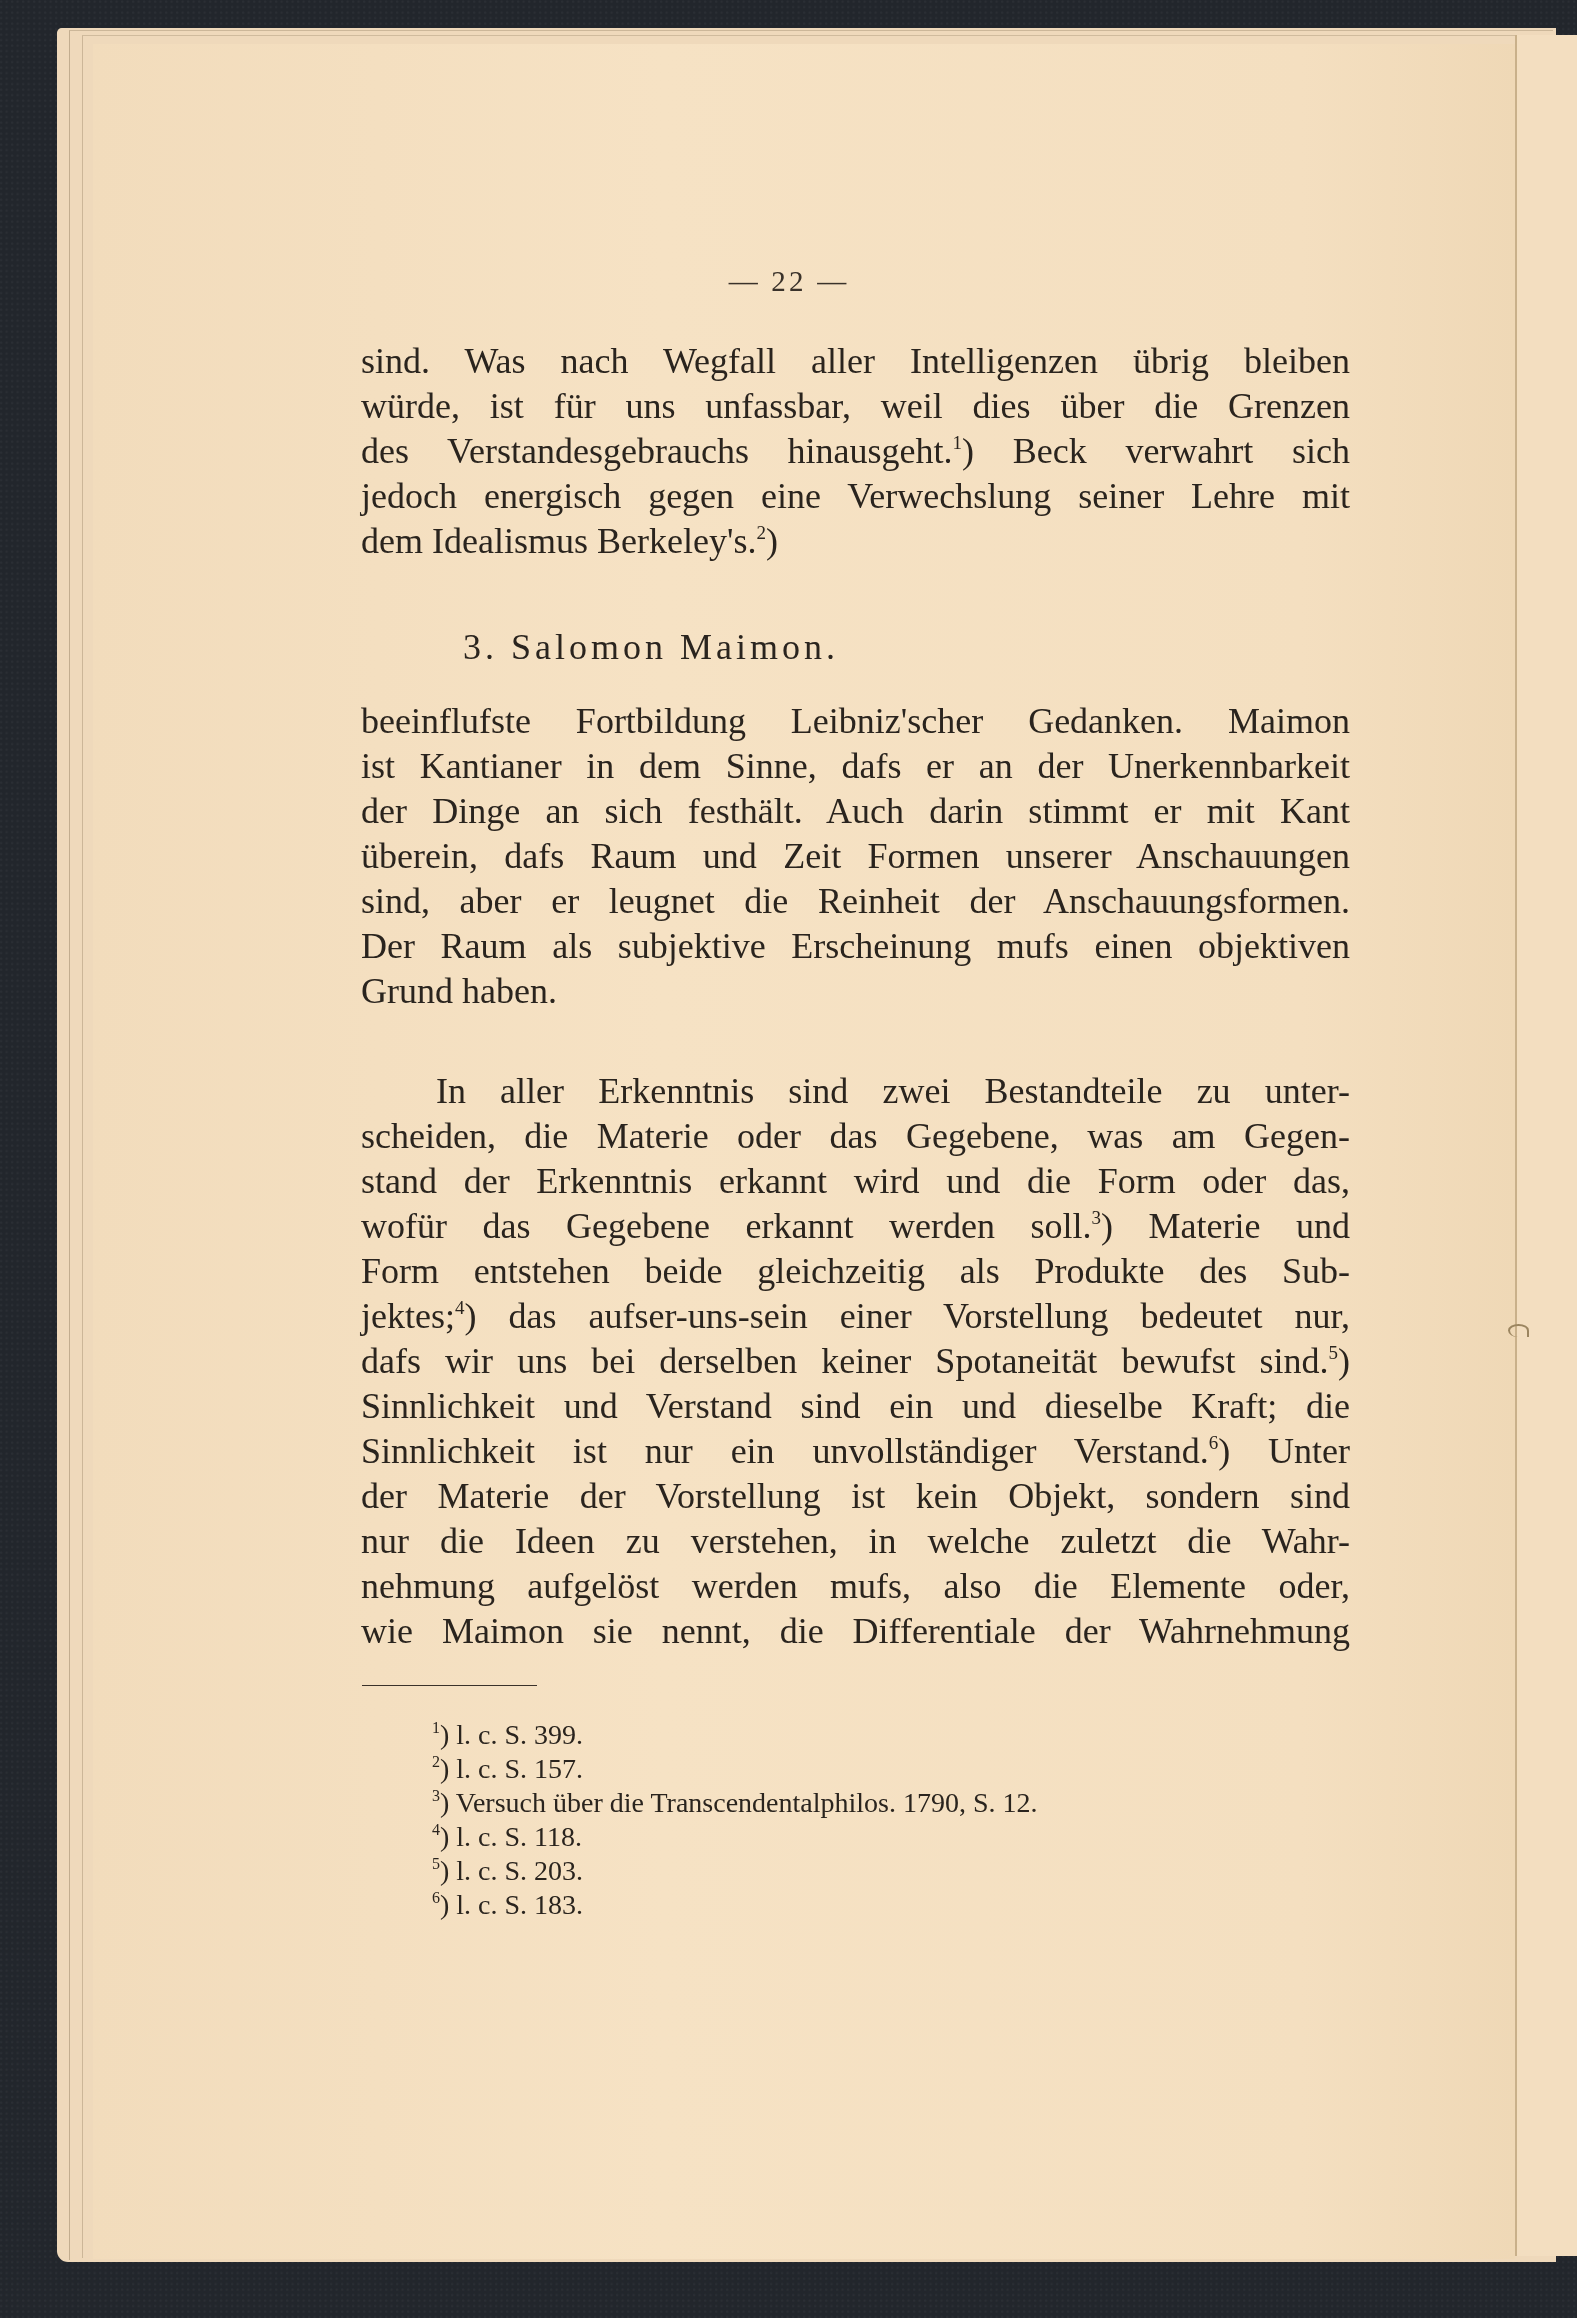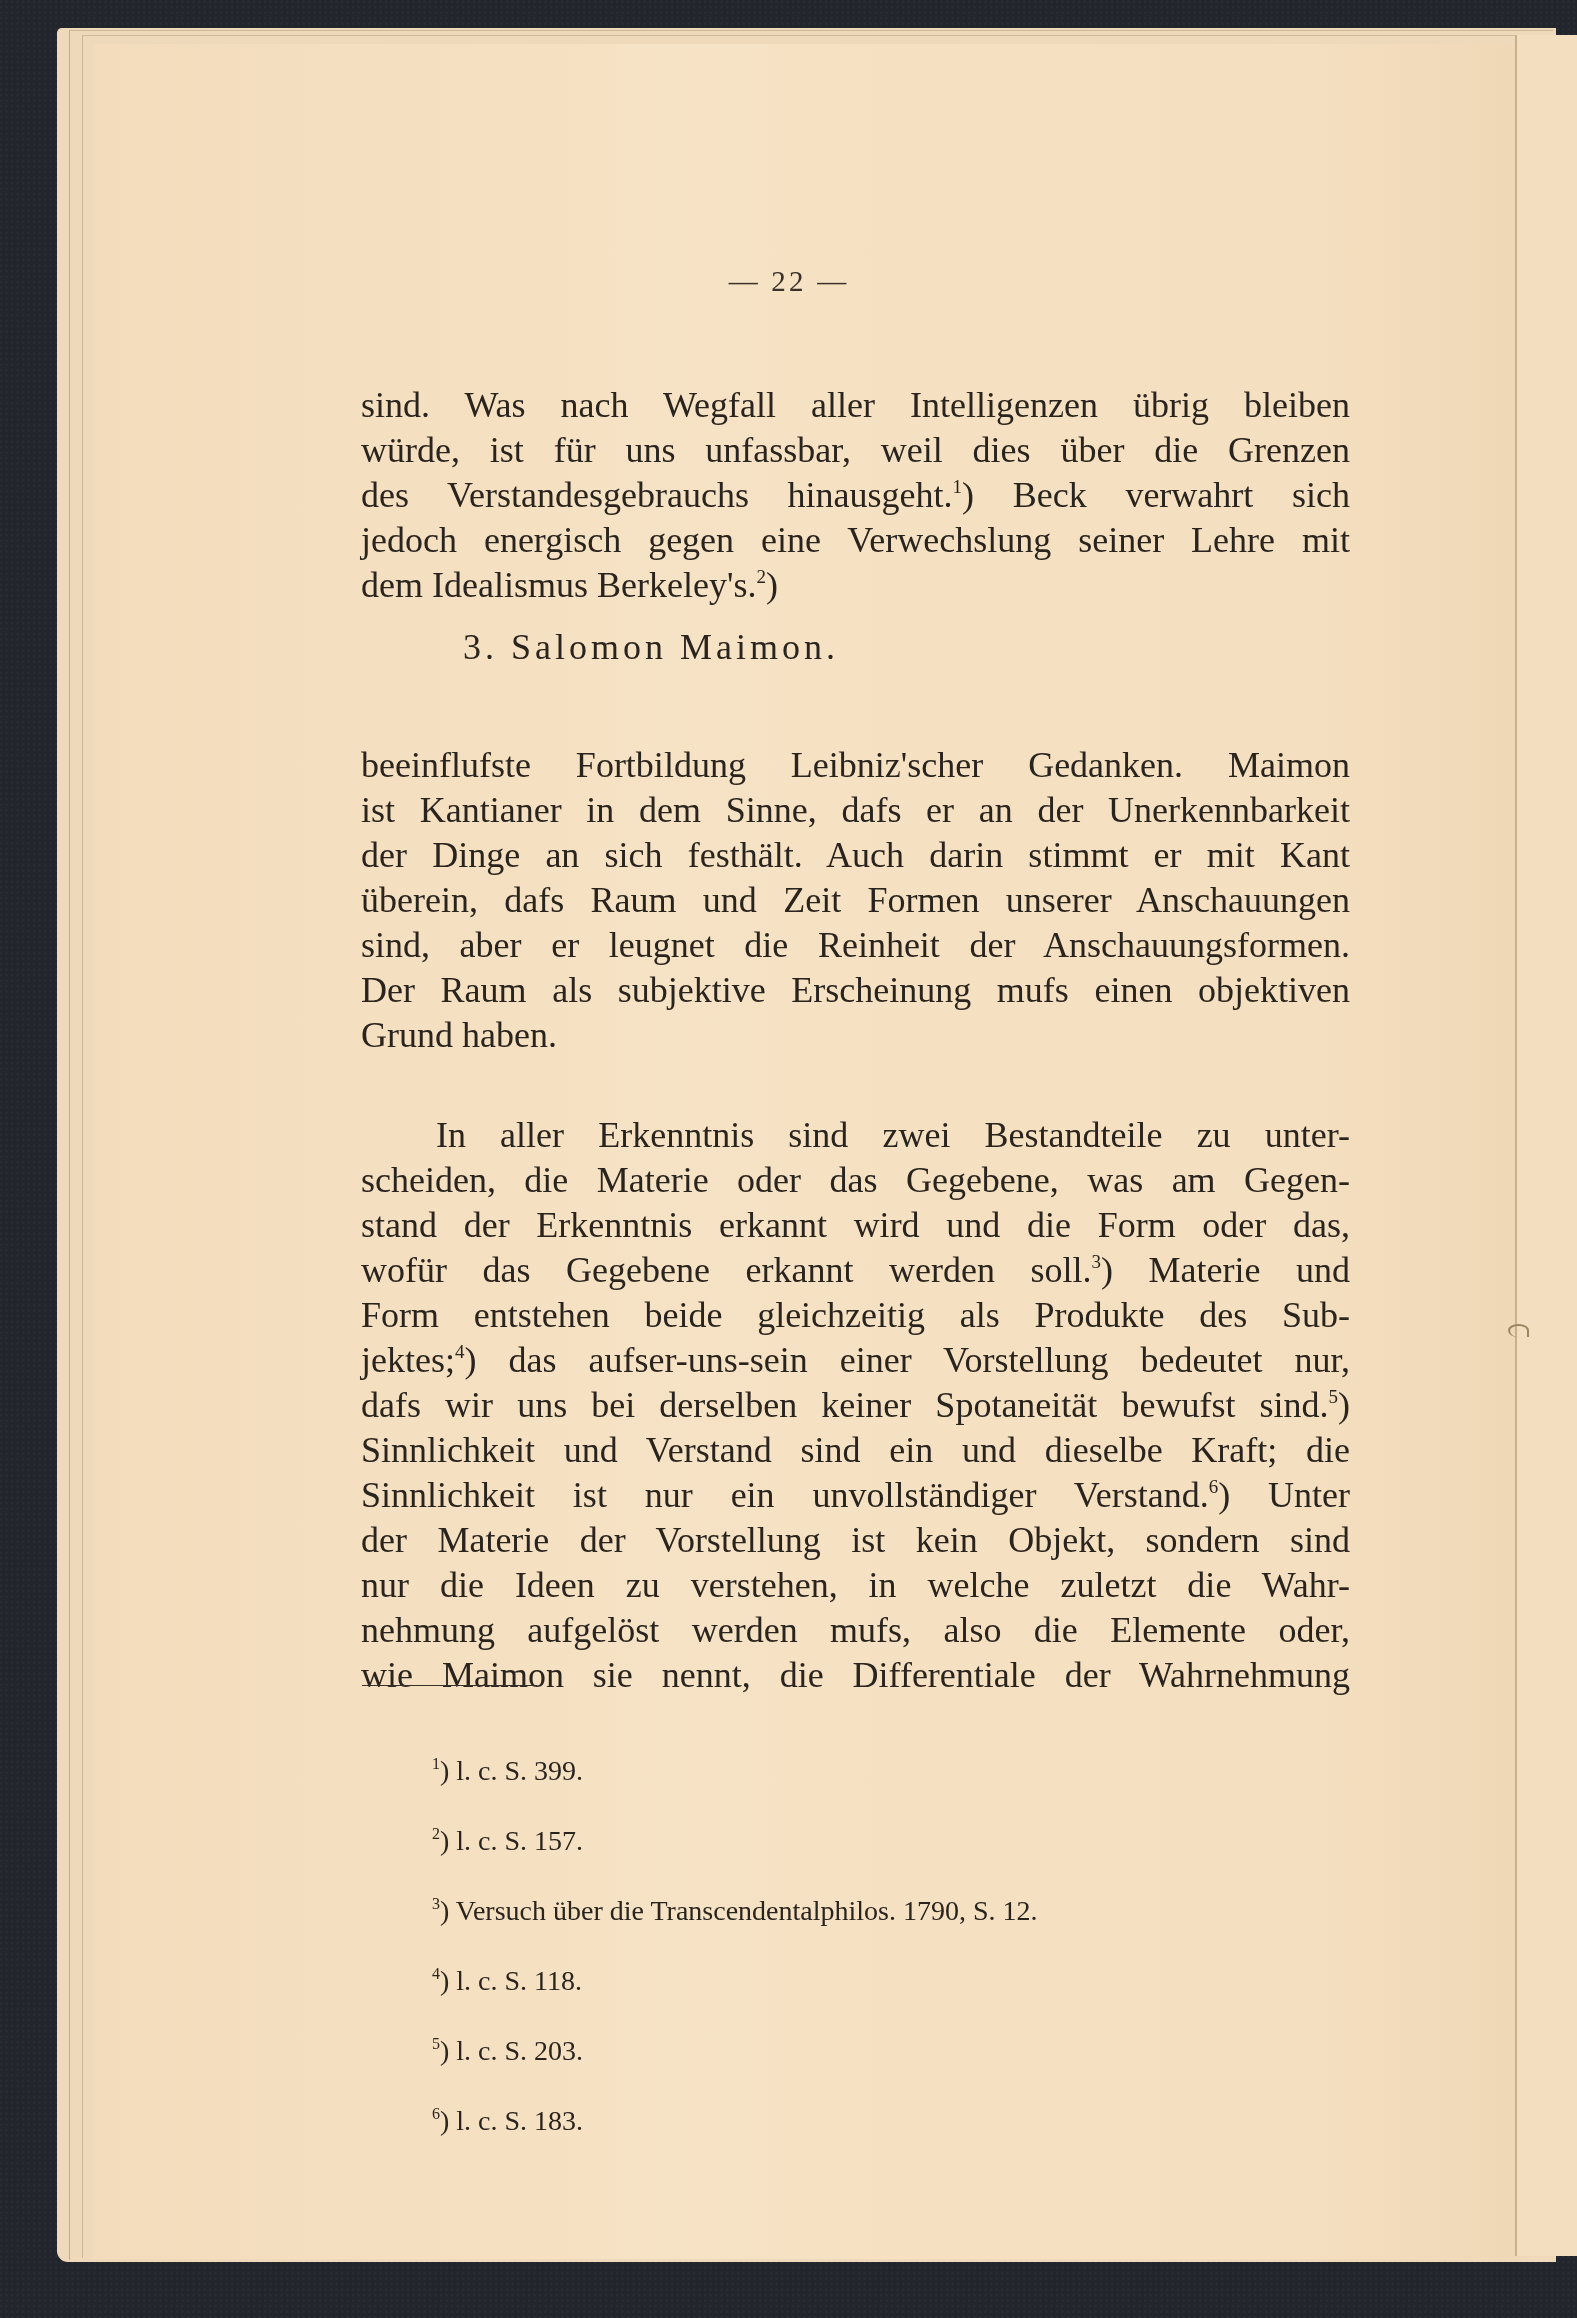--- a/index.html
+++ b/index.html
@@ -32,38 +32,38 @@
       background: #f3dec0; border-left: 2.4px solid #c9b08a;
     }
     .fold-mark {
       position: absolute; left: 1508px; top: 1324px; width: 17.4px; height: 11px;
       border: 2.4px solid #9b8560; border-radius: 50% 50% 0 50%; border-bottom: none;
     }
     .page-number {
       position: absolute; left: 0; width: 1578px; top: 265px; text-align: center;
       font-size: 29px; letter-spacing: 3.2px; color: #3a322a;
     }
-    .body-text { position: absolute; left: 361px; width: 989px; font-size: 36px; line-height: 45px; margin-top: 44px; }
+    .body-text { position: absolute; left: 361px; width: 989px; font-size: 36px; line-height: 45px; }
     .line {
       display: block; height: 45px; white-space: nowrap;
       text-align: justify; text-align-last: justify;
     }
     .line.last { text-align-last: left; }
     .line.indent { padding-left: 75px; }
     .heading {
       position: absolute; left: 0; width: 1302px; top: 626px; text-align: center;
       font-size: 36px; letter-spacing: 4px;
     }
     sup { font-size: 19px; line-height: 0; vertical-align: 14px; }
     .fn-rule {
       position: absolute; left: 362px; top: 1685px; width: 175px; height: 0;
       border-top: 1.6px solid #3a322a;
     }
     .footnotes { position: absolute; left: 432px; top: 1718px; font-size: 28px; line-height: 34px; }
-    .fn { display: block; height: 34px; white-space: nowrap; margin-top: 36px; }
+    .fn { display: block; height: 34px; white-space: nowrap; }
     .fn sup { font-size: 16px; vertical-align: 11px; }
     .fn-mark { font-size: 28px; }
   </style>
 </head>
 <body>
 
 <div class="scan-bg"></div>
 <div class="page-stack"></div>
 <div class="page-edge-1"></div>
 <div class="page-edge-2"></div>

